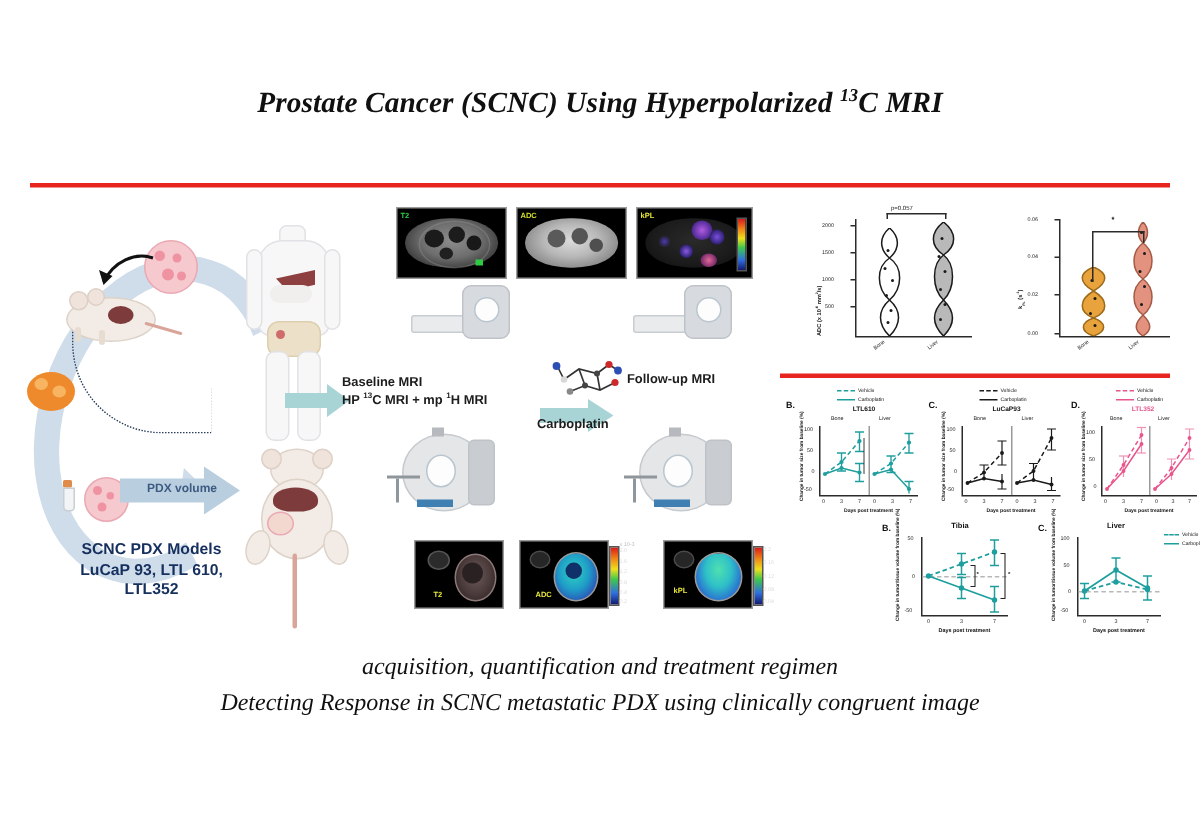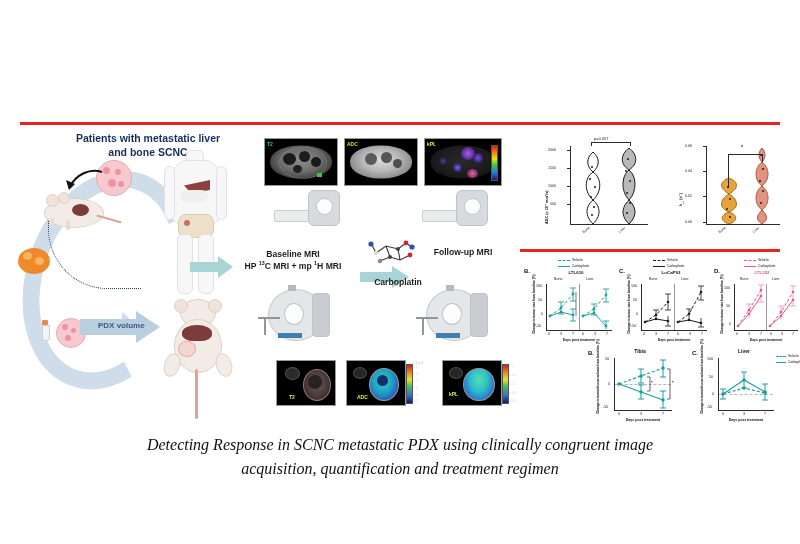--- a/index.html
+++ b/index.html
@@ -24,21 +24,21 @@
   #rule-mid-right{left:520px;top:249px;width:260px;height:3px;}
 
   
   #panel-left{left:18px;top:128px;width:500px;height:300px;}
 
   .lbl{position:absolute;color:#16305e;font-weight:bold;line-height:1.3;}
   #lbl-patients{left:40px;top:4px;width:180px;text-align:center;font-size:10.5px;}
   #lbl-pdxmodels{left:8px;top:232px;width:150px;text-align:center;font-size:10.5px;color:#16305e;}
   #lbl-pdxtumor{left:80px;top:193px;font-size:8px;color:#3d5a80;font-weight:bold;}
 
-  .flowtxt{position:absolute;text-align:center;color:#1d1d1d;font-size:8.6px;line-height:1.45;}
+  .flowtxt{position:absolute;color:#1d1d1d;font-size:8.6px;line-height:1.45;}
   #txt-baseline{left:210px;top:120px;width:130px;font-weight:bold;}
   #txt-carbo{left:340px;top:148px;width:80px;font-weight:bold;}
   #txt-followup{left:400px;top:118px;width:90px;font-weight:bold;}
 
   
   .cyc{position:absolute;}
   #cyc-ring{left:8px;top:40px;width:128px;height:190px;
      border:17px solid #cfdcea;border-radius:50%;
      border-right-color:transparent;border-top-color:#cfdcea;
      transform:rotate(18deg);}
@@ -92,31 +92,28 @@
   .legend-line{position:absolute;height:1px;}
   .legend-txt{position:absolute;font-size:3.4px;color:#111;}
 
   .violin{position:absolute;}
   .vdot{position:absolute;width:2px;height:2px;border-radius:50%;background:#1a1a1a;}
 </style>
 </head>
 <body>
 
 <div class="abs" id="title-block">
+  <div><span>Prostate Cancer (SCNC) Using Hyperpolarized </span><sup>13</sup><span>C MRI</span></div>
 </div>
 
 <div class="abs rule-red" id="rule-top"></div>
 <div class="abs rule-red" id="rule-mid-right"></div>
 
 <div class="abs" id="panel-left">
 
-  <div class="lbl" id="lbl-patients">
-    <span>Patients with metastatic liver</span><br>
-    <span>and bone SCNC</span>
-  </div>
 
   <div class="cyc" id="cyc-ring"></div>
   <div class="cyc" id="cyc-arrow"></div>
   <div class="abs" style="left:30px;top:78px;width:92px;height:82px;border-left:1.5px dotted #2b3f5c;border-bottom:1.5px dotted #2b3f5c;border-bottom-left-radius:60px;"></div>
 
   <div class="abs" style="left:18px;top:62px;width:86px;height:42px;">
     <div class="mouse-body" style="left:8px;top:8px;width:58px;height:28px;"></div>
     <div class="mouse-ear" style="left:10px;top:4px;width:11px;height:11px;"></div>
     <div class="mouse-ear" style="left:22px;top:2px;width:10px;height:10px;"></div>
     <div class="tumor-red" style="left:36px;top:14px;width:17px;height:12px;background:#7d3b3b;"></div>
@@ -153,20 +150,25 @@
   <div class="abs" style="left:23px;top:192px;width:8px;height:20px;">
     <div class="abs" style="left:1px;top:0;width:6px;height:5px;background:#e08b4a;border-radius:1px;"></div>
     <div class="abs" style="left:1px;top:5px;width:6px;height:14px;background:#f2f4f6;border:1px solid #c9ced3;border-radius:0 0 3px 3px;"></div>
   </div>
 
   <svg class="abs" style="left:62px;top:182px;width:82px;height:34px;" viewBox="0 0 82 34">
     <polygon points="0,9 56,9 56,1 80,17 56,33 56,25 0,25" fill="#b9cfe0"></polygon>
   </svg>
   <div class="lbl" id="lbl-pdxtumor">PDX volume</div>
 
+  <div class="lbl" id="lbl-pdxmodels">
+    <span>SCNC PDX Models</span><br>
+    <span>LuCaP 93, LTL 610,</span><br>
+    <span>LTL352</span>
+  </div>
 
   <div class="abs" id="human">
     <div class="hbody" style="left:28px;top:0;width:16px;height:12px;border-radius:5px;"></div>
     <div class="hbody" style="left:14px;top:10px;width:46px;height:62px;border-radius:16px 16px 8px 8px;"></div>
     <div class="liver" style="left:26px;top:30px;width:26px;height:14px;clip-path:polygon(0 40%,100% 0,100% 70%,30% 100%);"></div>
     <div class="abs" style="left:22px;top:40px;width:28px;height:12px;background:#f0efee;border-radius:6px;"></div>
     <div class="pelvis" style="left:20px;top:64px;width:34px;height:22px;border-radius:8px;"></div>
     <div class="abs" style="left:26px;top:70px;width:6px;height:6px;background:#cf6b6b;border-radius:50%;"></div>
     <div class="hbody" style="left:6px;top:16px;width:9px;height:52px;border-radius:6px;"></div>
     <div class="hbody" style="left:58px;top:16px;width:9px;height:52px;border-radius:6px;"></div>
@@ -689,15 +691,15 @@
       <circle cx="5" cy="36" r="1.8" fill="#1f9e9e"></circle>
         <circle cx="26" cy="30" r="1.8" fill="#1f9e9e"></circle>
       <circle cx="47" cy="35" r="1.8" fill="#1f9e9e"></circle>
         <circle cx="26" cy="22" r="1.8" fill="#1f9e9e"></circle>
       <circle cx="47" cy="34" r="1.8" fill="#1f9e9e"></circle>
     </svg>
   </div>
 </div>
 
 <div class="abs" id="caption-block">
+  <div>acquisition, quantification  and treatment regimen</div>
   <div>Detecting Response in SCNC metastatic PDX using clinically congruent image</div>
-  <div>acquisition, quantification  and treatment regimen</div>
 </div>
 
 </body></html>

